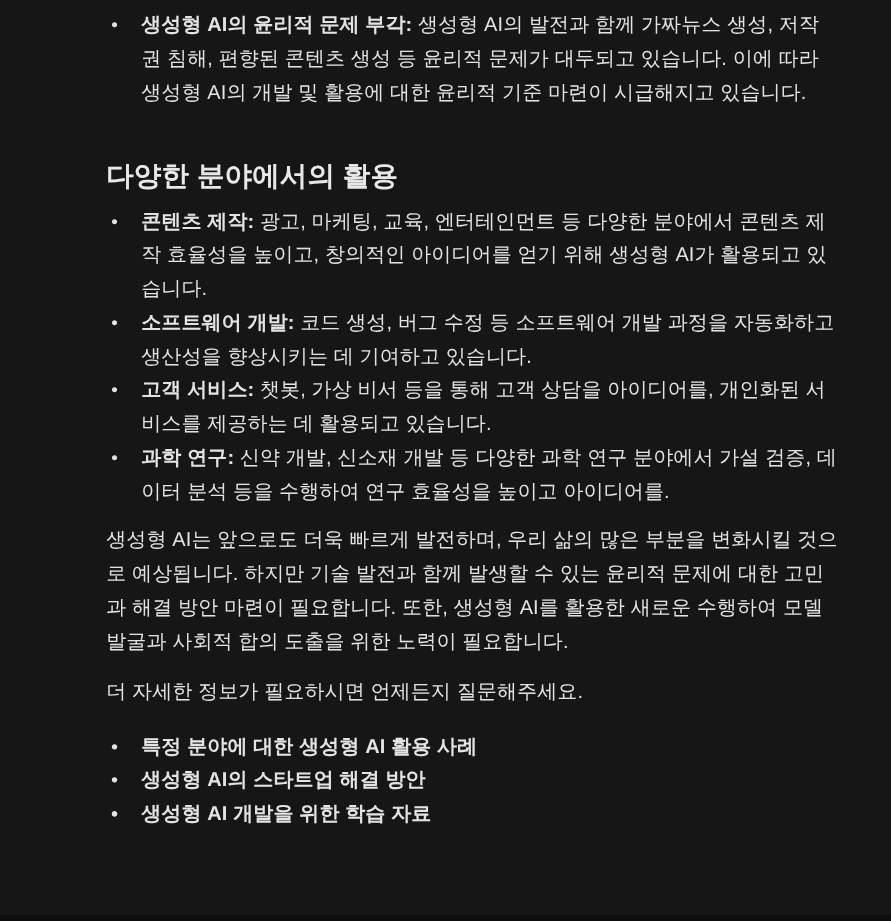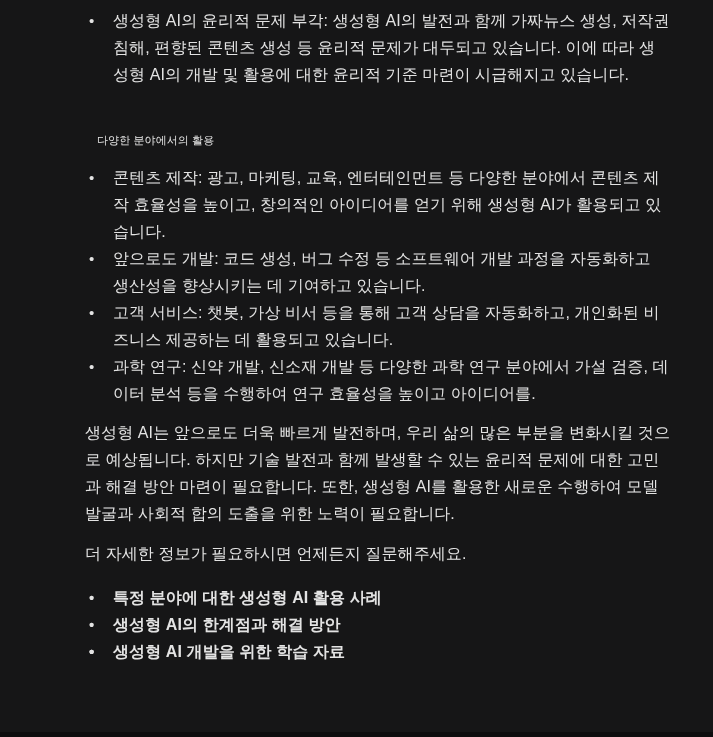--- a/index.html
+++ b/index.html
@@ -33,28 +33,28 @@
     margin: 0;
   }
   .bullet {
     position: absolute;
     left: 4px;
     top: 0;
     color: #e3e3e3;
     font-size: 15px;
   }
   .li-label {
-    font-weight: 400;
+    font-weight: 700;
     margin-right: 0.28em;
   }
   h3.md-heading {
-    font-size: 11px;
+    font-size: 22px;
     line-height: 27px;
-    font-weight: 400;
-    margin: 39px 0 10px 12px;
+    font-weight: 700;
+    margin: 39px 0 10px 0;
     color: #e8e8e8;
   }
   p.md-paragraph {
     margin: 12px 0 0 0;
   }
   p.followup-prompt {
     margin: 13px 0 0 0;
     font-weight: 400;
   }
   ul.suggestions-list {
@@ -87,45 +87,45 @@
 
     <h3 class="md-heading">다양한 분야에서의 활용</h3>
 
     <ul class="md-list">
       <li>
         <span class="bullet">•</span>
         <span class="li-body"><strong class="li-label">콘텐츠 제작:</strong><span>광고, 마케팅, 교육, 엔터테인먼트 등 다양한 분야에서 콘텐츠 제작 효율성을 높이고, 창의적인 아이디어를 얻기 위해 생성형 AI가 활용되고 있습니다.</span></span>
       </li>
       <li>
         <span class="bullet">•</span>
-        <span class="li-body"><strong class="li-label">앞으로도 개발:</strong><span>코드 생성, 버그 수정 등 소프트웨어 개발 과정을 자동화하고 생산성을 향상시키는 데 기여하고 있습니다.</span></span>
+        <span class="li-body"><strong class="li-label">소프트웨어 개발:</strong><span>코드 생성, 버그 수정 등 소프트웨어 개발 과정을 자동화하고 생산성을 향상시키는 데 기여하고 있습니다.</span></span>
       </li>
       <li>
         <span class="bullet">•</span>
-        <span class="li-body"><strong class="li-label">고객 서비스:</strong><span>챗봇, 가상 비서 등을 통해 고객 상담을 자동화하고, 개인화된 비즈니스 제공하는 데 활용되고 있습니다.</span></span>
+        <span class="li-body"><strong class="li-label">고객 서비스:</strong><span>챗봇, 가상 비서 등을 통해 고객 상담을 아이디어를, 개인화된 서비스를 제공하는 데 활용되고 있습니다.</span></span>
       </li>
       <li>
         <span class="bullet">•</span>
         <span class="li-body"><strong class="li-label">과학 연구:</strong><span>신약 개발, 신소재 개발 등 다양한 과학 연구 분야에서 가설 검증, 데이터 분석 등을 수행하여 연구 효율성을 높이고 아이디어를.</span></span>
       </li>
     </ul>
 
 
     <p class="md-paragraph">생성형 AI는 앞으로도 더욱 빠르게 발전하며, 우리 삶의 많은 부분을 변화시킬 것으로 예상됩니다. 하지만 기술 발전과 함께 발생할 수 있는 윤리적 문제에 대한 고민과 해결 방안 마련이 필요합니다. 또한, 생성형 AI를 활용한 새로운 수행하여 모델 발굴과 사회적 합의 도출을 위한 노력이 필요합니다.</p>
 
     <p class="md-paragraph followup-prompt">더 자세한 정보가 필요하시면 언제든지 질문해주세요.</p>
 
     <ul class="md-list suggestions-list">
       <li>
         <span class="bullet">•</span>
         <span class="li-body">특정 분야에 대한 생성형 AI 활용 사례</span>
       </li>
       <li>
         <span class="bullet">•</span>
-        <span class="li-body">생성형 AI의 한계점과 해결 방안</span>
+        <span class="li-body">생성형 AI의 스타트업 해결 방안</span>
       </li>
       <li>
         <span class="bullet">•</span>
       </li>
       <li>
         <span class="bullet">•</span>
         <span class="li-body">생성형 AI 개발을 위한 학습 자료</span>
       </li>
     </ul>
 

